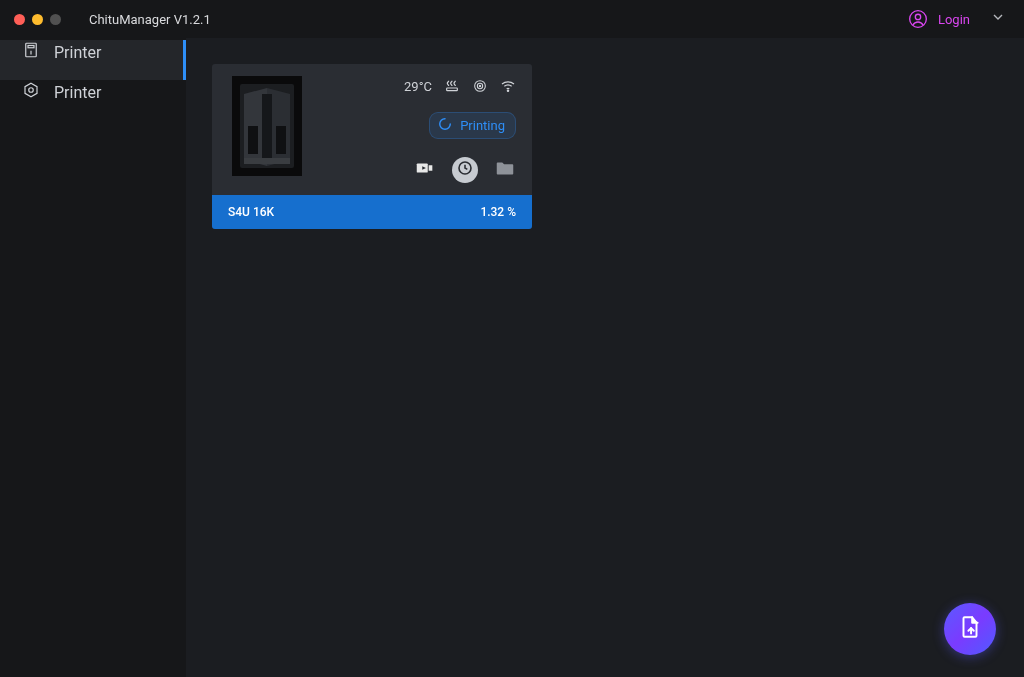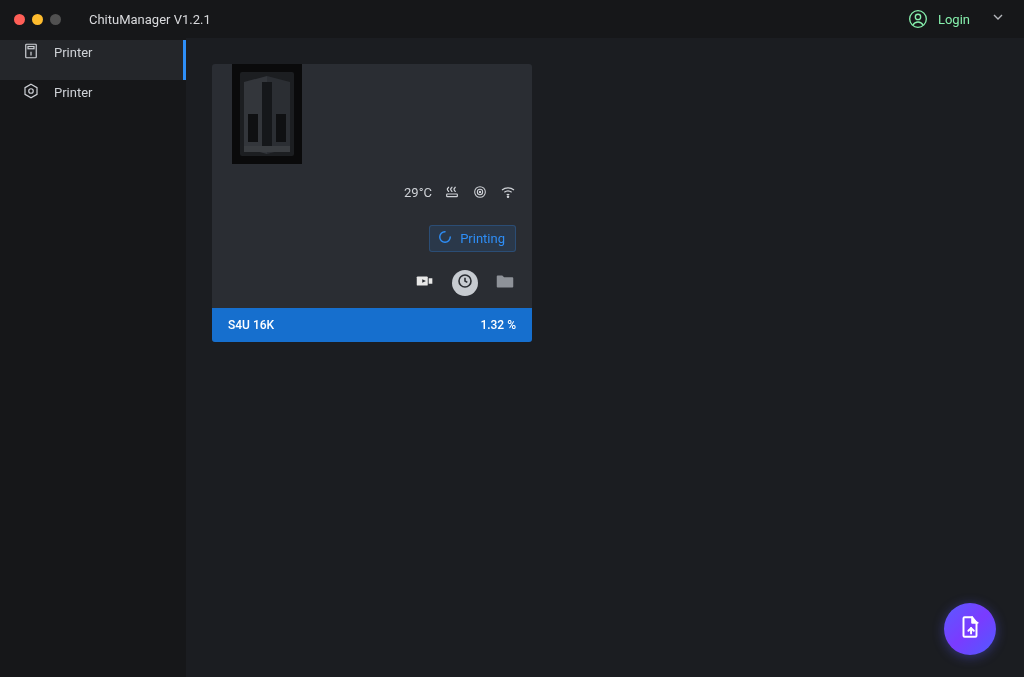--- a/index.html
+++ b/index.html
@@ -49,21 +49,21 @@
     }
     .titlebar-right {
       display: flex;
       align-items: center;
       gap: 20px;
     }
     .login {
       display: flex;
       align-items: center;
       gap: 10px;
-      color: #86efac;
+      color: #d946ef;
       font-size: 13px;
       cursor: pointer;
     }
     .login svg { display: block; }
     .chevron {
       display: flex;
       align-items: center;
       justify-content: center;
       cursor: pointer;
       color: #b5b7bc;
@@ -81,21 +81,21 @@
     }
     .sidebar::after {
       content: "";
     }
     .sidebar-item {
       display: flex;
       align-items: center;
       gap: 14px;
       height: 40px;
       padding: 0 20px 16px 22px;
-      font-size: 13px;
+      font-size: 16px;
       color: #cfd2d7;
       cursor: pointer;
       position: relative;
     }
     .sidebar-item.active::after {
       content: "";
       position: absolute;
       right: 0;
       top: 0;
       width: 3px;
@@ -114,23 +114,22 @@
     }
     
     .printer-card {
       width: 320px;
       background: #2a2d33;
       border-radius: 3px;
       overflow: hidden;
     }
     .card-top {
       display: flex;
-      padding: 0 16px 12px 20px;
+      padding: 12px 16px 12px 20px;
       gap: 18px;
-      flex-direction: column;
     }
     .printer-image {
       width: 70px;
       height: 100px;
       background: #000;
       border-radius: 1px;
     }
     .printer-svg {
       width: 100%;
       height: 100%;
@@ -153,22 +152,22 @@
     .status-icons svg { display: block; }
     .printing-badge {
       display: inline-flex;
       align-items: center;
       gap: 8px;
       background: rgba(46, 142, 247, 0.12);
       border: 1px solid rgba(46, 142, 247, 0.25);
       color: #2e8ef7;
       font-size: 13px;
       padding: 4px 10px 4px 8px;
-      border-radius: 3px;
-      margin-top: 13px;
+      border-radius: 9px;
+      margin-top: 6px;
     }
     .printing-badge svg {
       animation: spin 1.2s linear infinite;
       transform-origin: center;
     }
     @keyframes spin { to { transform: rotate(-360deg); } }
     .action-row {
       display: flex;
       align-items: center;
       gap: 16px;

